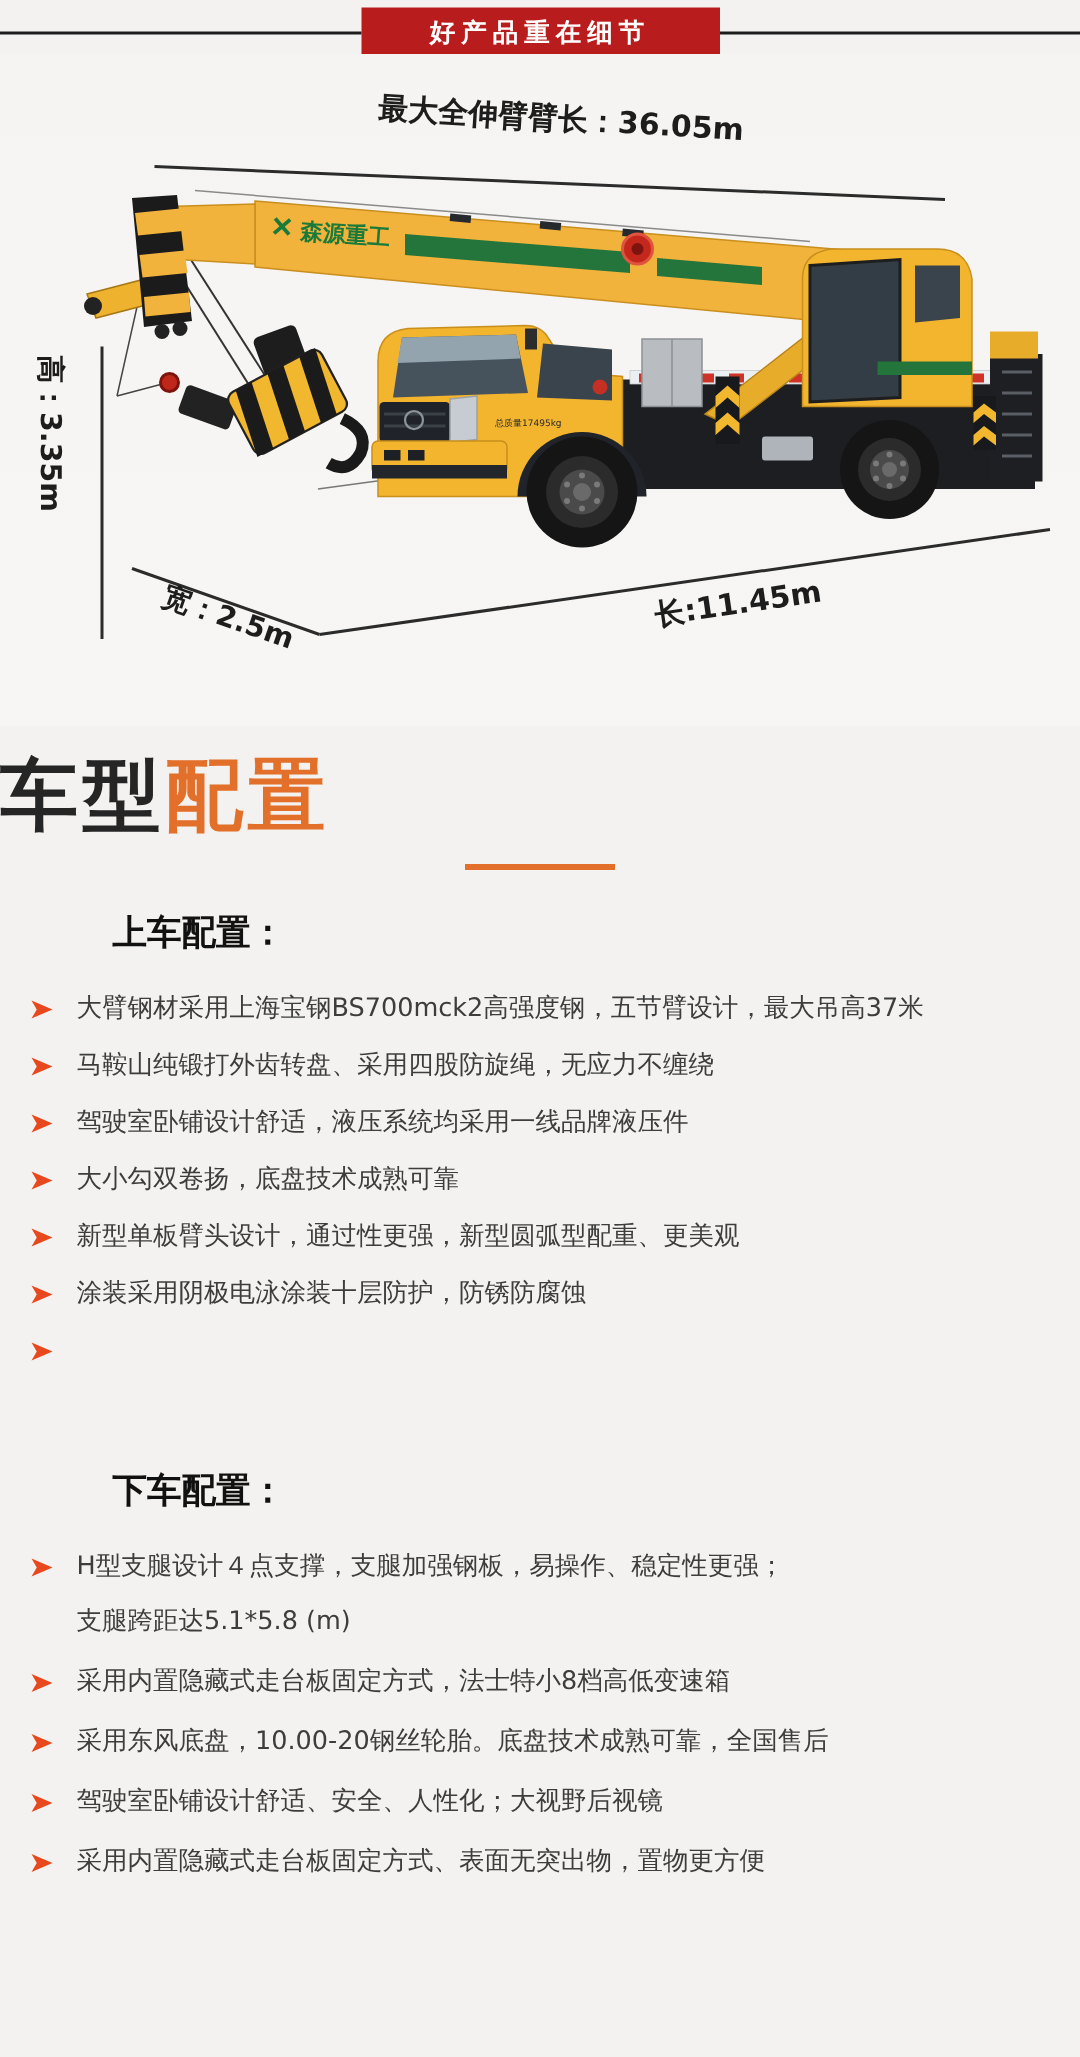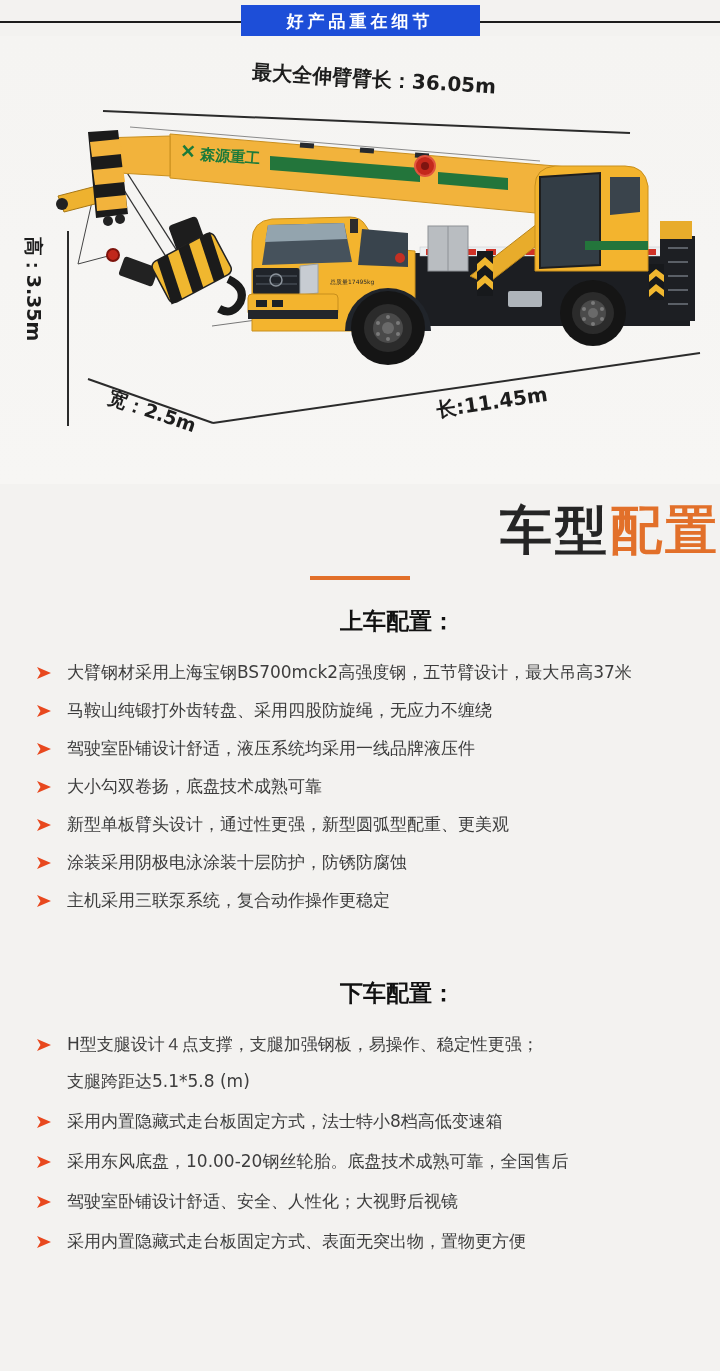--- a/index.html
+++ b/index.html
@@ -14,21 +14,21 @@
 
   
   .banner-row {
     display: flex;
     align-items: center;
     padding-top: 8px;
     height: 36px;
   }
   .banner-line { flex: 1; height: 2px; background: #1c1c1c; }
   .banner-box {
-    background: #1d4ed8;
+    background: #b91c1c;
     color: #fff;
     font-size: 17px;
     font-weight: bold;
     letter-spacing: 4px;
     padding: 5px 46px 6px 46px;
   }
 
   
   .figure {
     position: relative;
@@ -44,48 +44,47 @@
   }
   .dim-boom   { left: 252px; top: 30px;  font-size: 20px; transform: rotate(3.5deg); }
   .dim-height { left: -27px; top: 240px; width: 120px; text-align: center;
                 font-size: 19px; transform: rotate(90deg); }
   .dim-width  { left: 97px;  top: 363px; width: 110px; text-align: center;
                 font-size: 19px; transform: rotate(19deg); }
   .dim-length { left: 427px; top: 353px; width: 130px; text-align: center;
                 font-size: 20px; transform: rotate(-8.3deg); }
 
   
-  .title-block { margin-top: 12px; text-align: right; }
+  .title-block { margin-top: 12px; text-align: left; }
   .title-block h1 {
     font-size: 52px;
     font-weight: 800;
     letter-spacing: 3px;
     color: #252525;
   }
   .title-orange { color: #e2702a; }
   .title-underline {
     width: 100px; height: 4px;
     background: #e2702a;
     margin: 10px auto 0 auto;
   }
 
   
   .config-section { margin-top: 26px; }
   .section-heading {
     margin-left: 75px;
     font-size: 23px;
     font-weight: 800;
     color: #111;
-    text-align: center;
   }
   .bullet-list { list-style: none; margin-top: 24px; }
   .bullet-item {
     display: flex;
     align-items: flex-start;
-    padding-left: 36px;
+    padding-left: 20px;
     padding-right: 30px;
     margin-bottom: 15px;
   }
   .section-lower { margin-top: 66px; }
   .section-lower .bullet-item { margin-bottom: 17px; }
   .arrow-wrap { flex: 0 0 16px; margin-top: 4px; }
   .bullet-text {
     margin-left: 15px;
     font-size: 17px;
     line-height: 1.35;
@@ -328,21 +327,20 @@
     <li class="bullet-item">
       <span class="arrow-wrap"><svg width="16" height="14" viewBox="0 0 16 14">
             <path d="M1,1 L15,7 L1,13 L4.5,7 Z" fill="#e8481e"></path>
           </svg></span>
       <span class="bullet-text">涂装采用阴极电泳涂装十层防护，防锈防腐蚀</span>
     </li>
     <li class="bullet-item">
       <span class="arrow-wrap"><svg width="16" height="14" viewBox="0 0 16 14">
             <path d="M1,1 L15,7 L1,13 L4.5,7 Z" fill="#e8481e"></path>
           </svg></span>
-      <span class="bullet-text">主机采用三联泵系统，复合动作操作更稳定</span>
     </li>
   </ul>
 </div>
 
 <div class="config-section section-lower">
   <div class="section-heading">下车配置：</div>
   <ul class="bullet-list">
     <li class="bullet-item">
       <span class="arrow-wrap"><svg width="16" height="14" viewBox="0 0 16 14">
             <path d="M1,1 L15,7 L1,13 L4.5,7 Z" fill="#e8481e"></path>

